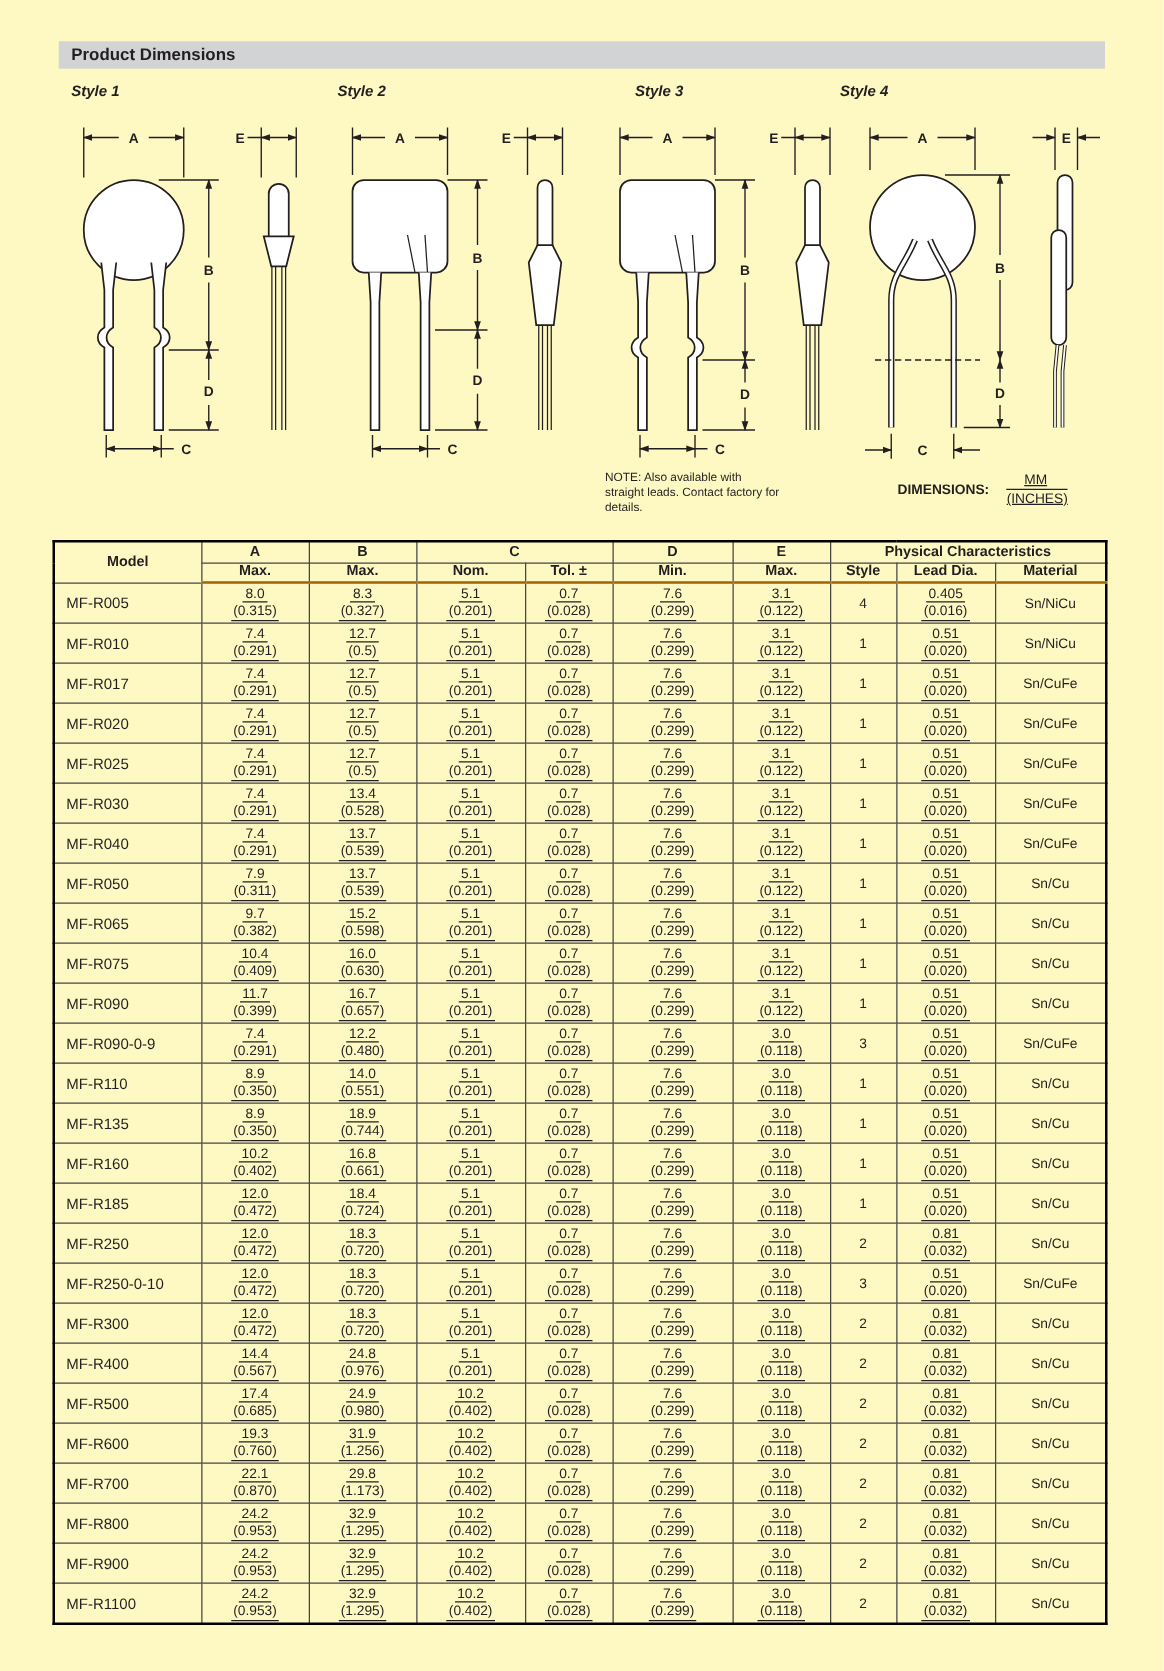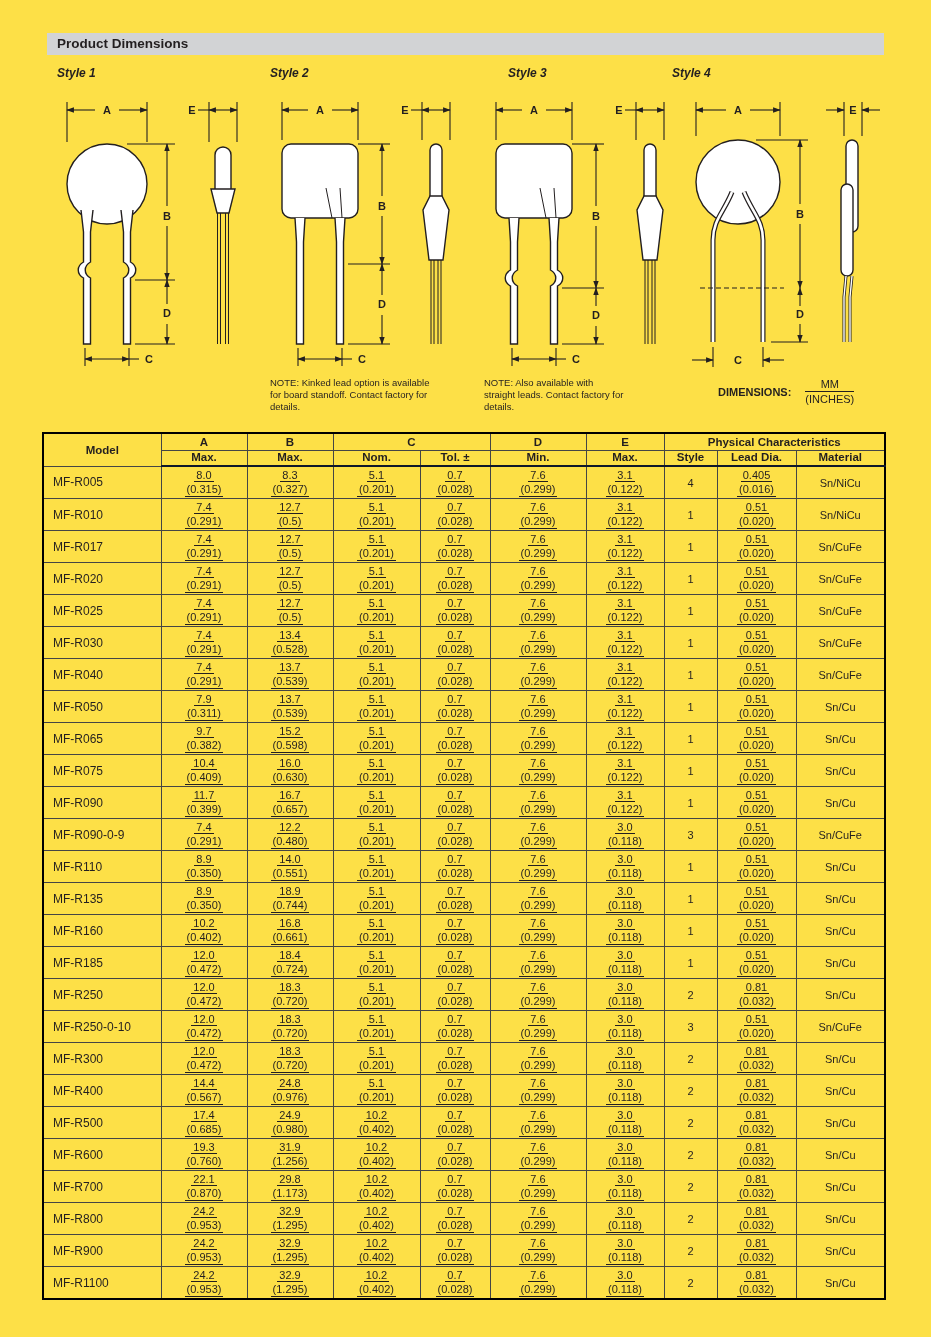--- a/index.html
+++ b/index.html
@@ -1,46 +1,46 @@
 <!DOCTYPE html>
 <html><head>
 <meta charset="utf-8">
 <style>
   html,body{margin:0;padding:0;background:#ffffff;}
-  .page{position:relative;width:931px;height:1337px;background:#fde047;
+  .page{position:relative;width:931px;height:1337px;background:#fef9c3;
         font-family:"Liberation Sans",sans-serif;color:#231f20;overflow:hidden;}
   .titlebar{position:absolute;left:47px;top:33px;width:837px;height:22px;background:#d2d3d5;}
   .titlebar span{display:block;font-size:13.5px;font-weight:bold;line-height:22px;padding-left:10px;}
   .style-label{position:absolute;top:66px;font-size:12px;font-weight:bold;font-style:italic;}
   .diag{position:absolute;top:92px;width:205px;height:282px;}
   .note{position:absolute;top:377px;font-size:9.5px;line-height:12px;}
   .legend{position:absolute;left:718px;top:378px;display:flex;align-items:center;gap:14px;}
   .legend .cap{font-size:11px;font-weight:bold;}
-  .legend .frac{display:inline-block;text-align:center;font-size:11px;}
+  .legend .frac{display:inline-block;font-size:11px;text-decoration:underline;}
   .legend .frac .t{display:block;border-bottom:1px solid #231f20;padding:0 14px 1px;}
   .legend .frac .b{display:block;padding-top:1px;}
 
   
   .ln{stroke:#231f20;stroke-width:1.1;fill:none;}
   .dash{stroke:#231f20;stroke-width:1.1;fill:none;stroke-dasharray:5 3;}
   .shape{fill:#ffffff;stroke:#231f20;stroke-width:1.4;}
   .thin{stroke:#231f20;stroke-width:1;fill:none;}
   .dim{font:bold 11px "Liberation Sans",sans-serif;fill:#231f20;}
   .lead-o{stroke:#231f20;stroke-width:5;fill:none;stroke-linejoin:round;}
   .lead-i{stroke:#ffffff;stroke-width:2.6;fill:none;stroke-linejoin:round;}
   .lead-o2{stroke:#231f20;stroke-width:3;fill:none;stroke-linejoin:round;}
   .lead-i2{stroke:#ffffff;stroke-width:1.4;fill:none;stroke-linejoin:round;}
 
   
   table.dims{position:absolute;left:42px;top:432px;border-collapse:collapse;table-layout:fixed;
              border:2.5px solid #000;}
   table.dims th,table.dims td{border:1px solid #454545;}
   table.dims th{font-size:11.5px;font-weight:bold;padding:2px 1px;text-align:center;}
   th.nobb{border-bottom:none;padding-bottom:0;}
-  tr.h2 th{border-top:none;padding-top:0;border-bottom:2px solid #0f172a;}
+  tr.h2 th{border-top:none;padding-top:0;border-bottom:2px solid #a16207;}
   th.modelhead{border-bottom:2px solid #000;}
   table.dims td{font-size:11px;text-align:center;padding:1.5px 0;vertical-align:middle;}
   table.dims td.model{text-align:left;padding-left:9px;font-size:12px;}
   .fr{display:flex;flex-direction:column;align-items:center;}
   .fr .mm,.fr .in{display:inline-block;border-bottom:1px solid #231f20;
                   line-height:12px;padding:0 2px 0.5px;}
   .fr .in{margin-top:1px;}
 </style>
 </head>
 <body>
@@ -220,21 +220,20 @@
     <line class="ln" x1="114" y1="196" x2="114" y2="214" marker-start="url(#ar4)"></line>
     <line class="ln" x1="114" y1="232" x2="114" y2="250" marker-end="url(#ar4)"></line>
     <text class="dim" x="114" y="226" text-anchor="middle">D</text>
     <line class="ln" x1="27" y1="255" x2="27" y2="275"></line>
       <line class="ln" x1="77" y1="255" x2="77" y2="275"></line>
     <line class="ln" x1="6" y1="268" x2="27" y2="268" marker-end="url(#ar4)"></line>
     <line class="ln" x1="98" y1="268" x2="77" y2="268" marker-end="url(#ar4)"></line>
     <text class="dim" x="52" y="272" text-anchor="middle">C</text>
   </svg>
 
-  <div class="note" style="left:270px;width:168px">NOTE: Kinked lead option is available for board standoff. Contact factory for details.</div>
   <div class="note" style="left:484px;width:140px">NOTE: Also available with straight leads. Contact factory for details.</div>
 
   <div class="legend">
     <span class="cap">DIMENSIONS:</span>
     <span class="frac">
       <span class="t">MM</span>
       <span class="b">(INCHES)</span>
     </span>
   </div>
 

